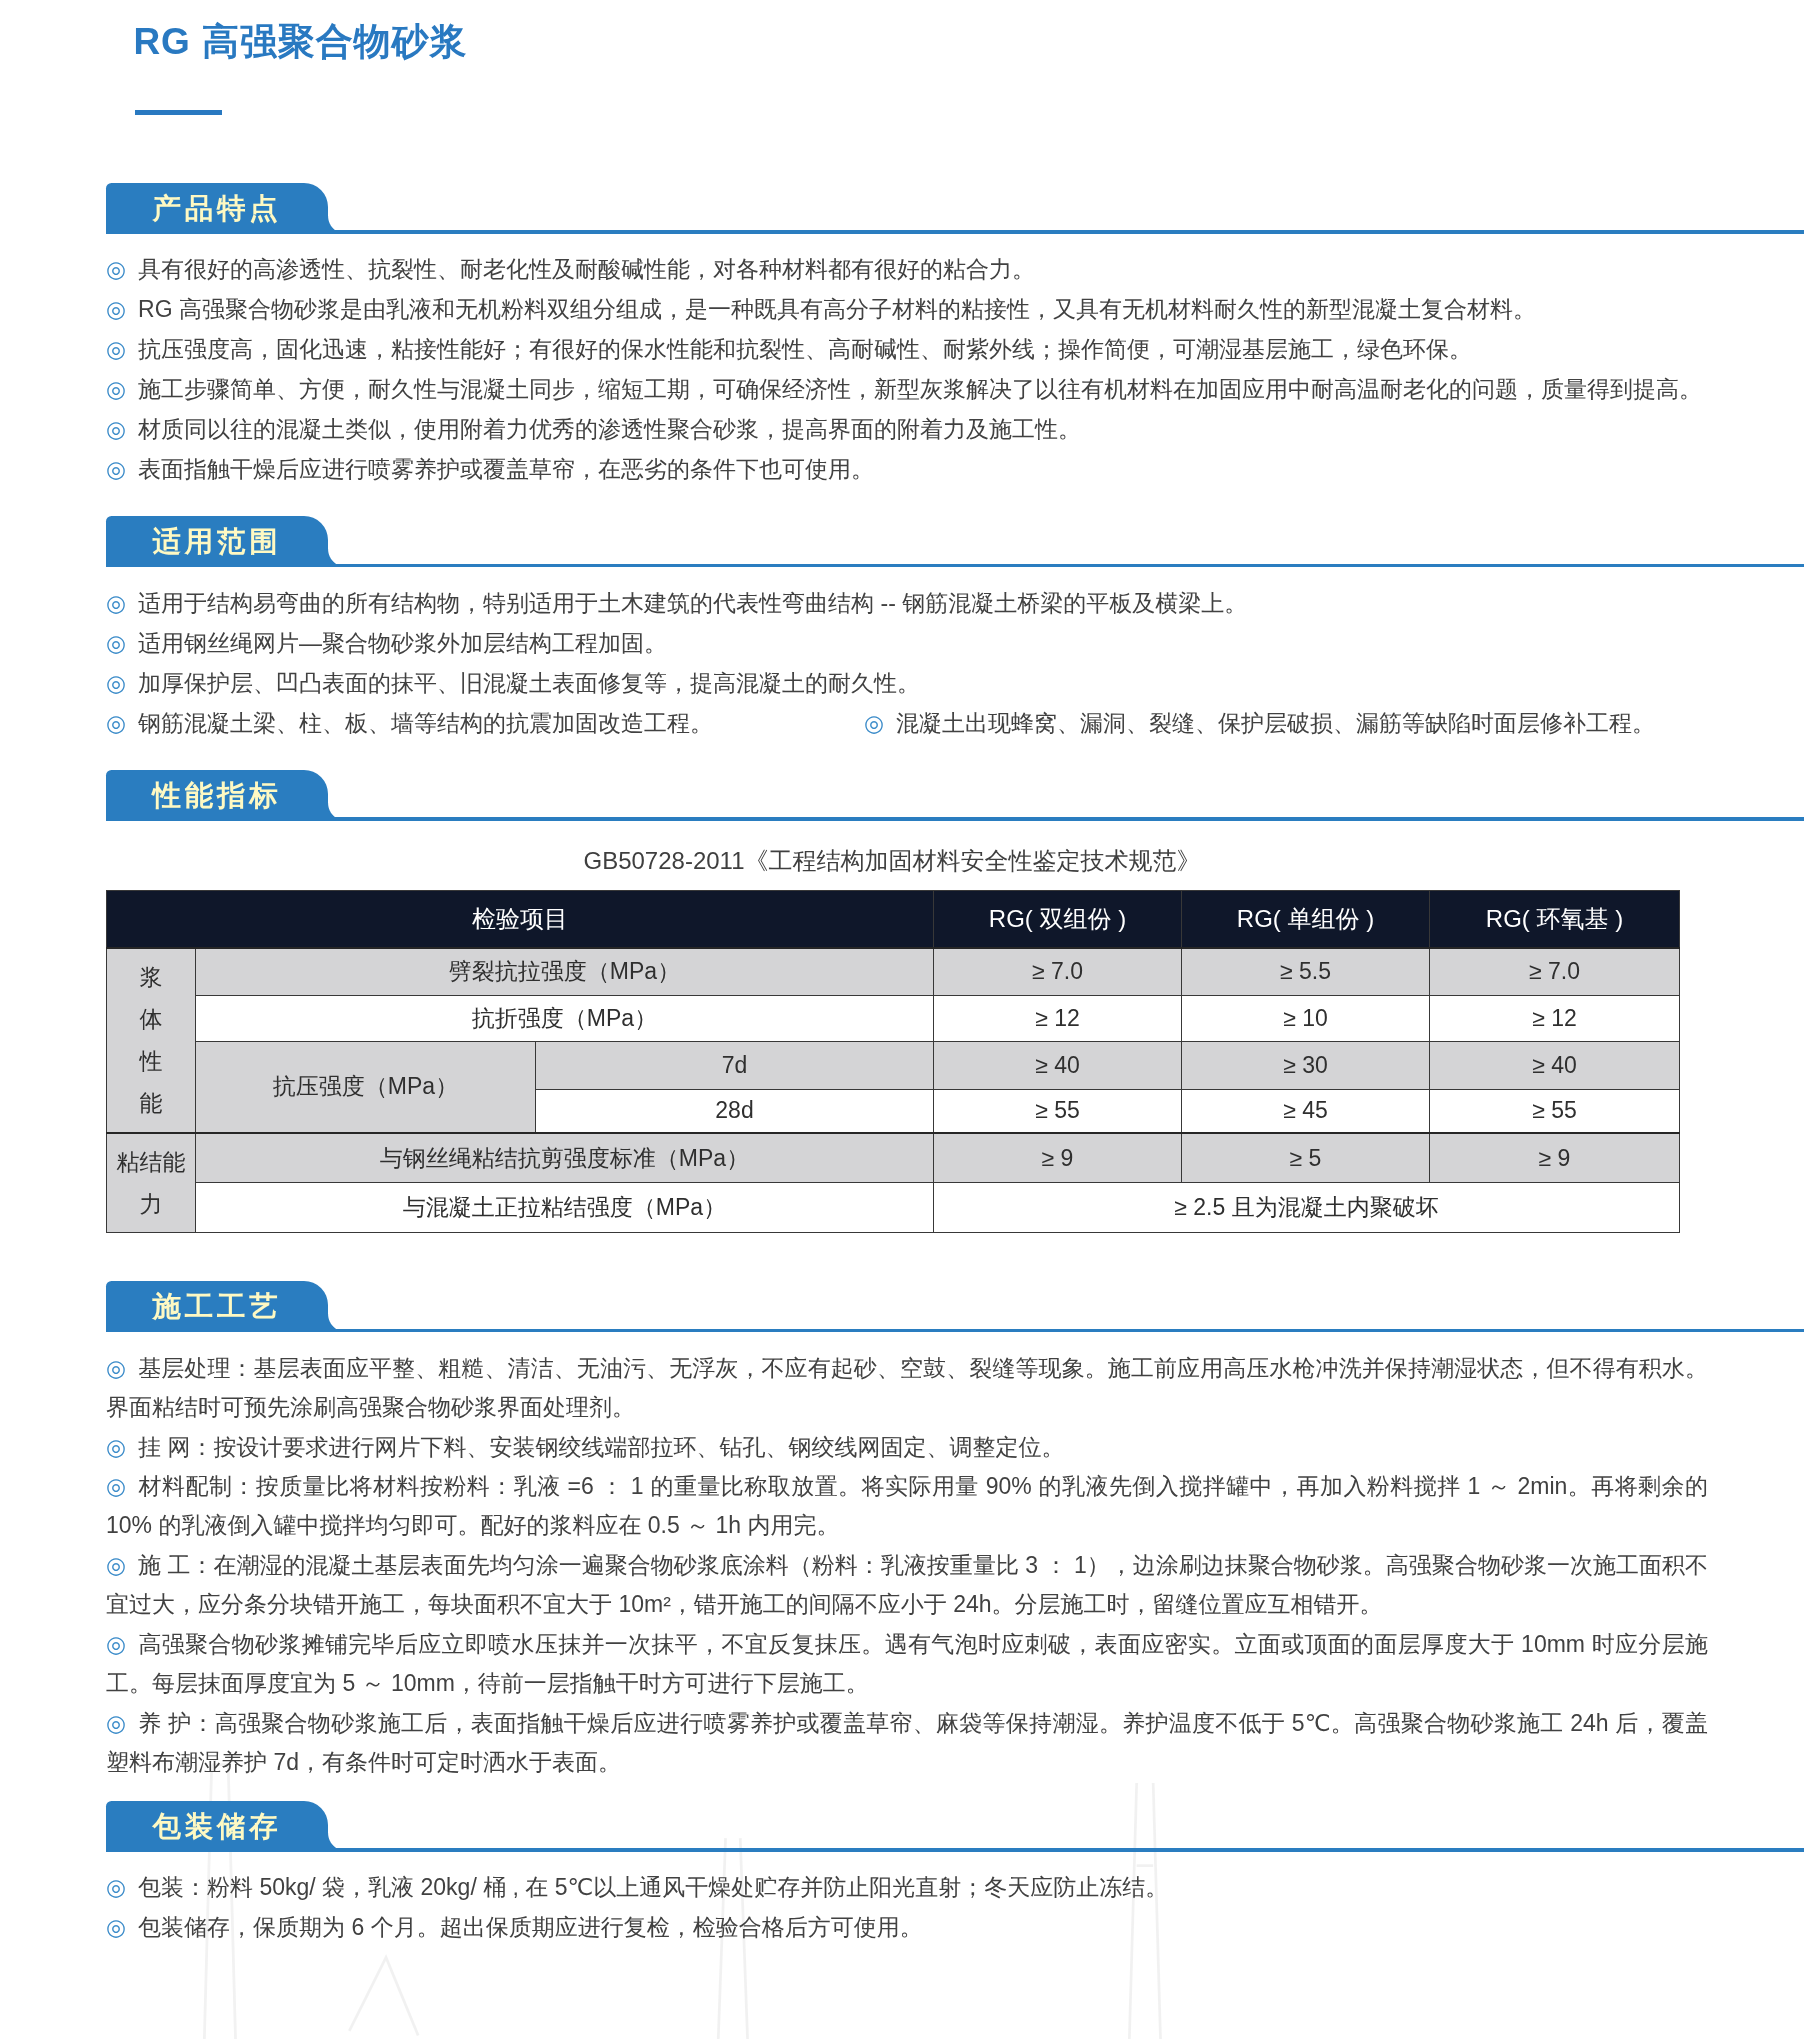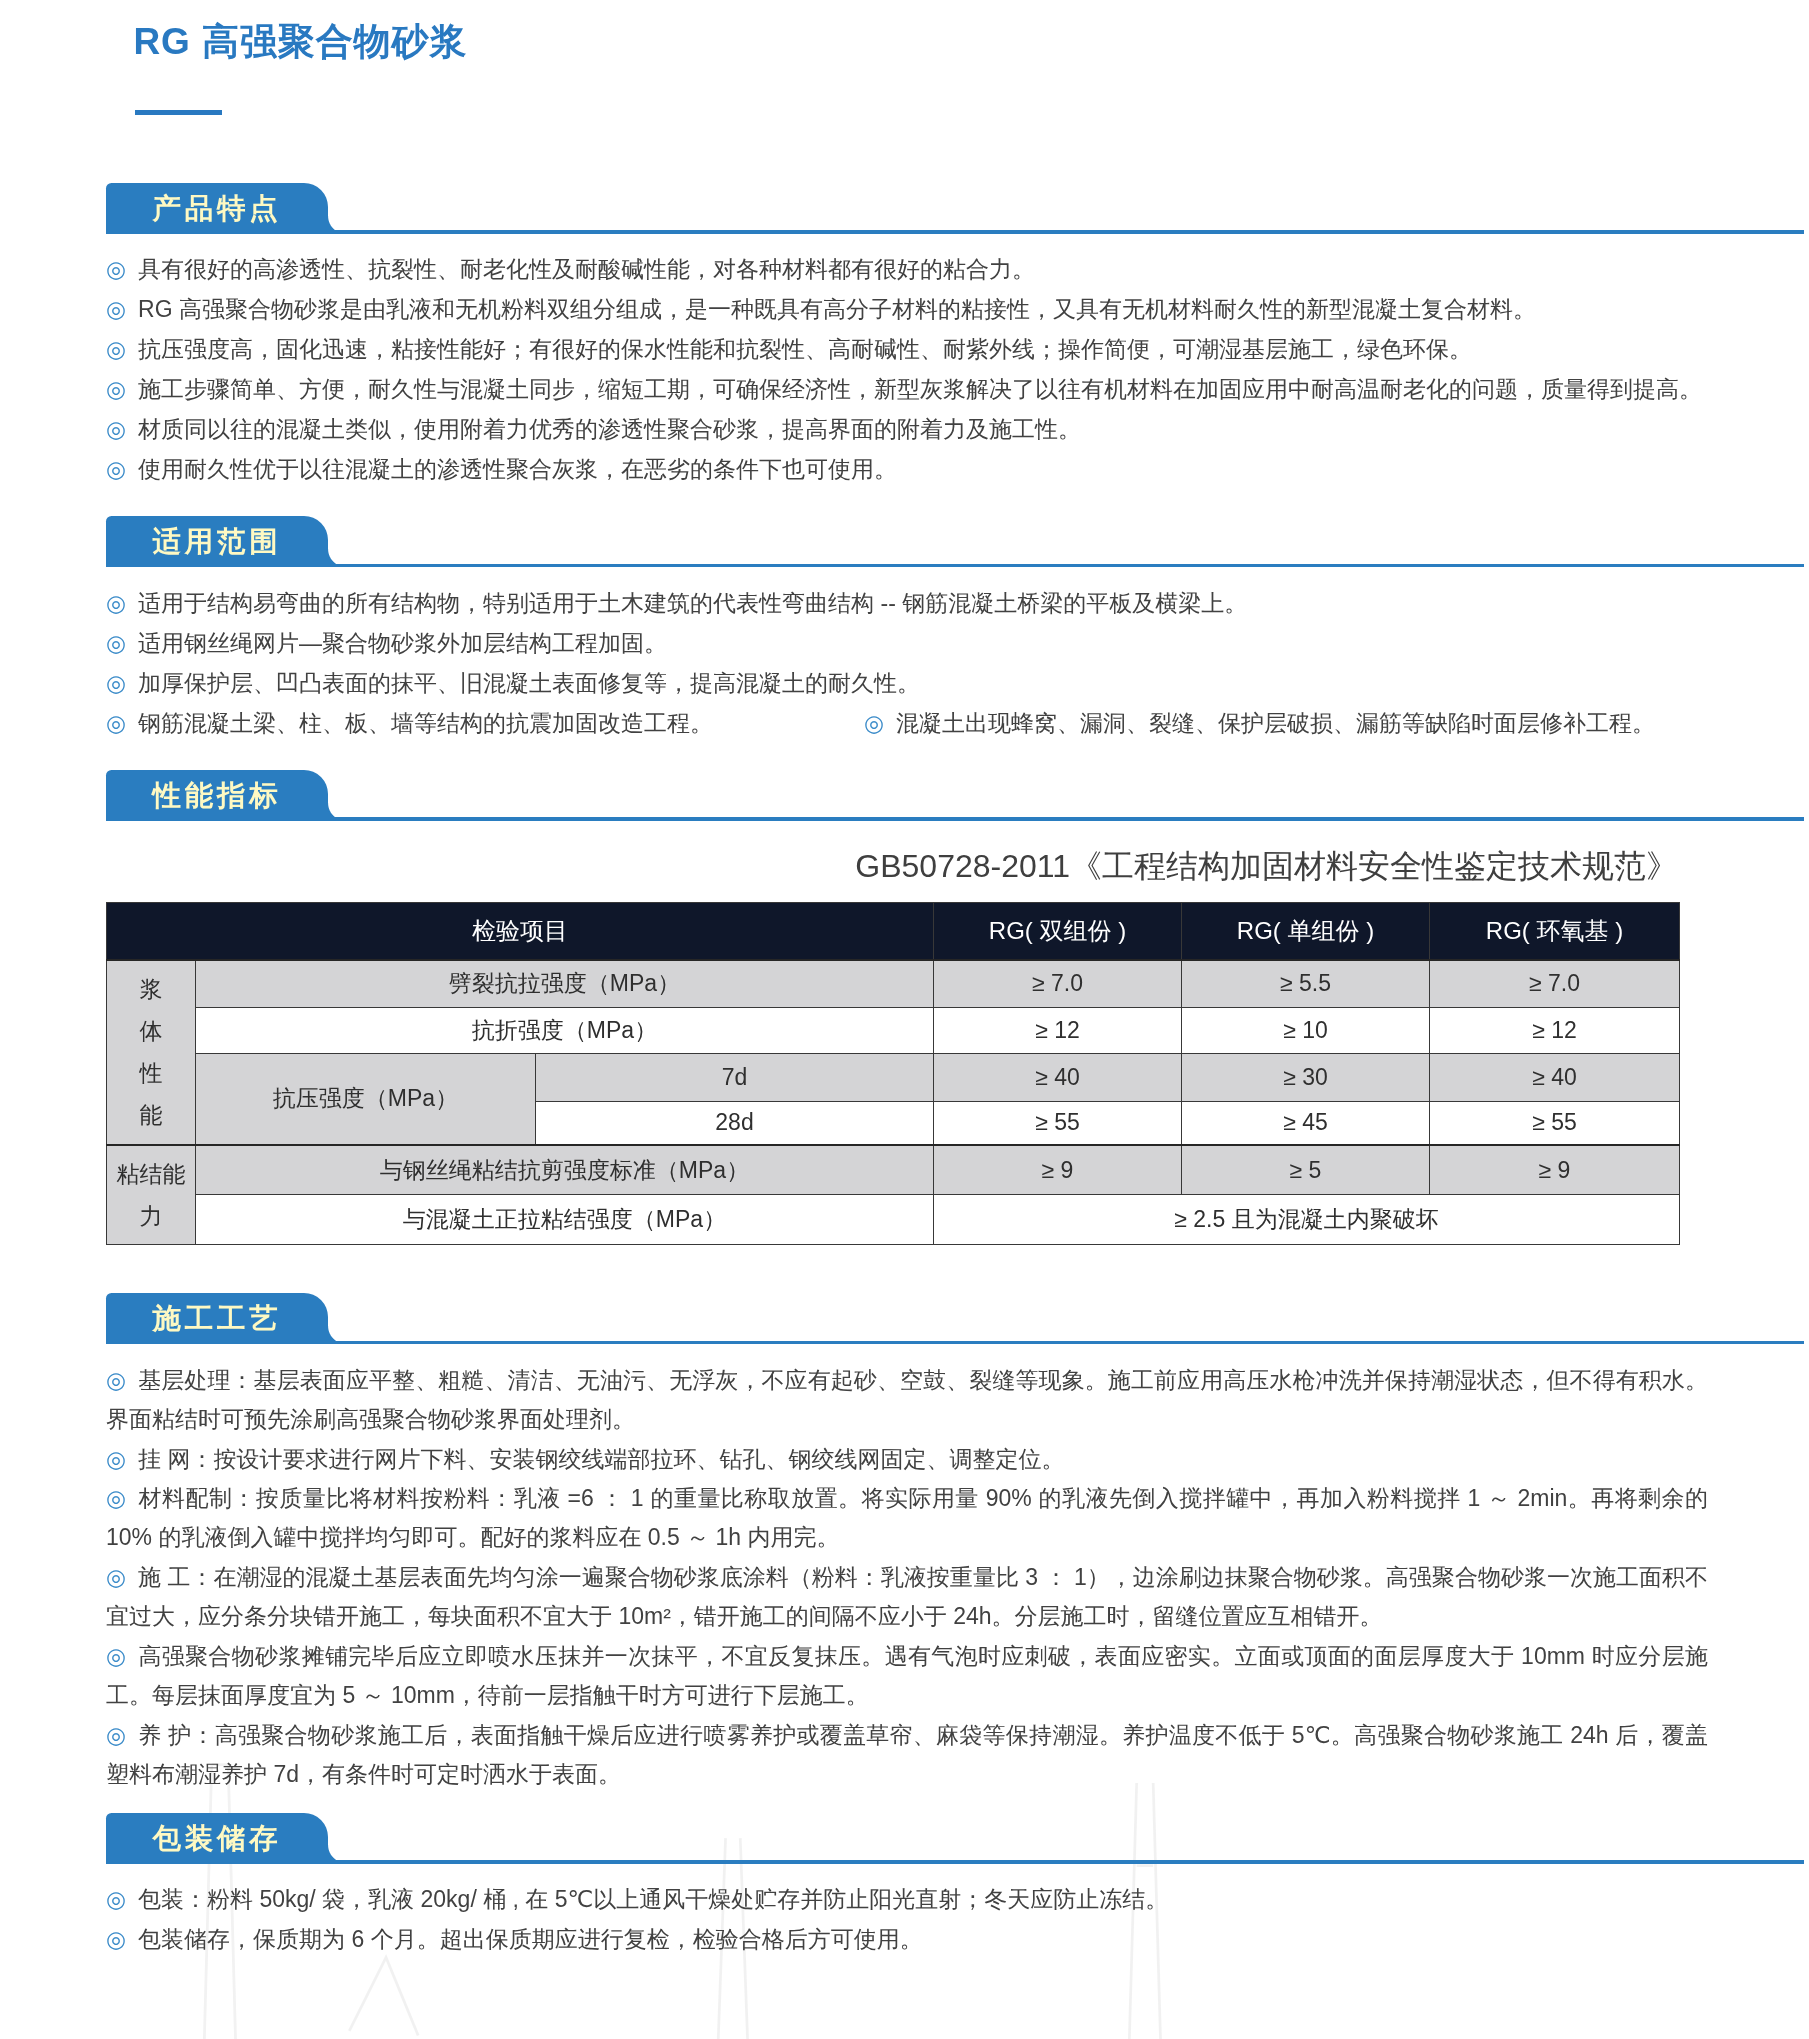--- a/index.html
+++ b/index.html
@@ -80,22 +80,22 @@
     color:#414141;
   }
   .mk { color:#3a8bc9; margin-right:12px; }
   .bullet-pair { display:flex; }
   .bullet-pair .b1 { width:758px; flex:none; text-align:left; }
   .bullet-pair .b2 { flex:1; text-align:left; }
 
   
   .perf-caption {
     width:1572px;
-    text-align:right;
-    font-size:32px;
+    text-align:center;
+    font-size:24px;
     color:#3f3f3f;
     margin:24px 0 13px 0;
   }
   table.perf {
     border-collapse:collapse;
     width:1572px;
     table-layout:fixed;
     border:1.8px solid #383838;
   }
   .perf th, .perf td {
@@ -153,21 +153,21 @@
         <div class="sec-badge">
           <span>产品特点</span>
         </div>
       </div>
       <div class="bullets">
         <div class="bullet"><span class="mk">◎</span><span>具有很好的高渗透性、抗裂性、耐老化性及耐酸碱性能，对各种材料都有很好的粘合力。</span></div>
         <div class="bullet"><span class="mk">◎</span><span>RG 高强聚合物砂浆是由乳液和无机粉料双组分组成，是一种既具有高分子材料的粘接性，又具有无机材料耐久性的新型混凝土复合材料。</span></div>
         <div class="bullet"><span class="mk">◎</span><span>抗压强度高，固化迅速，粘接性能好；有很好的保水性能和抗裂性、高耐碱性、耐紫外线；操作简便，可潮湿基层施工，绿色环保。</span></div>
         <div class="bullet"><span class="mk">◎</span><span>施工步骤简单、方便，耐久性与混凝土同步，缩短工期，可确保经济性，新型灰浆解决了以往有机材料在加固应用中耐高温耐老化的问题，质量得到提高。</span></div>
         <div class="bullet"><span class="mk">◎</span><span>材质同以往的混凝土类似，使用附着力优秀的渗透性聚合砂浆，提高界面的附着力及施工性。</span></div>
-        <div class="bullet"><span class="mk">◎</span><span>使用耐久性优于以往混凝土的渗透性聚合灰浆，在恶劣的条件下也可使用。</span></div>
+        <div class="bullet"><span class="mk">◎</span><span>表面指触干燥后应进行喷雾养护或覆盖草帘，在恶劣的条件下也可使用。</span></div>
       </div>
     </div>
 
     <div class="section sec-scope">
       <div class="sec-head">
         <div class="sec-rule"></div>
         <div class="sec-badge">
           <span>适用范围</span>
         </div>
       </div>

